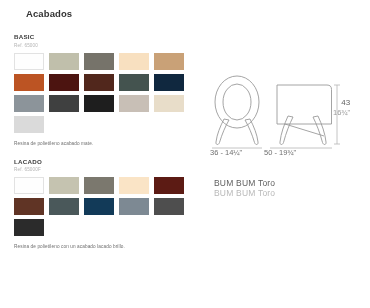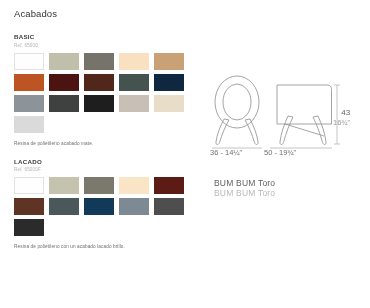--- a/index.html
+++ b/index.html
@@ -23,24 +23,24 @@
 
   
   #finishes-panel {
     position: absolute;
     left: 14px;
     top: 8px;
     width: 180px;
   }
   .page-title {
     font-size: 9.5px;
-    font-weight: normal;
+    font-weight: bold;
     color: #333333;
     letter-spacing: 0.1px;
-    margin: 0 0 14px 0;
+    margin: 0 0 14px 12px;
   }
   .palette-block { margin-bottom: 8px; }
   .palette-name {
     font-size: 6.2px;
     font-weight: bold;
     color: #3d3d3d;
     letter-spacing: 0.25px;
     margin: 0 0 2.5px 0;
   }
   .palette-ref {
@@ -77,21 +77,21 @@
   }
   #drawing-area {
     position: relative;
     width: 160px;
     height: 100px;
   }
   #drawing-svg { display: block; }
   .height-labels {
     position: absolute;
     left: 133px;
-    top: 36px;
+    top: 26px;
     text-align: right;
     line-height: 1.25;
   }
   .height-cm {
     font-size: 8px;
     color: #636363;
   }
   .height-in {
     font-size: 7.5px;
     color: #9a9a9a;

